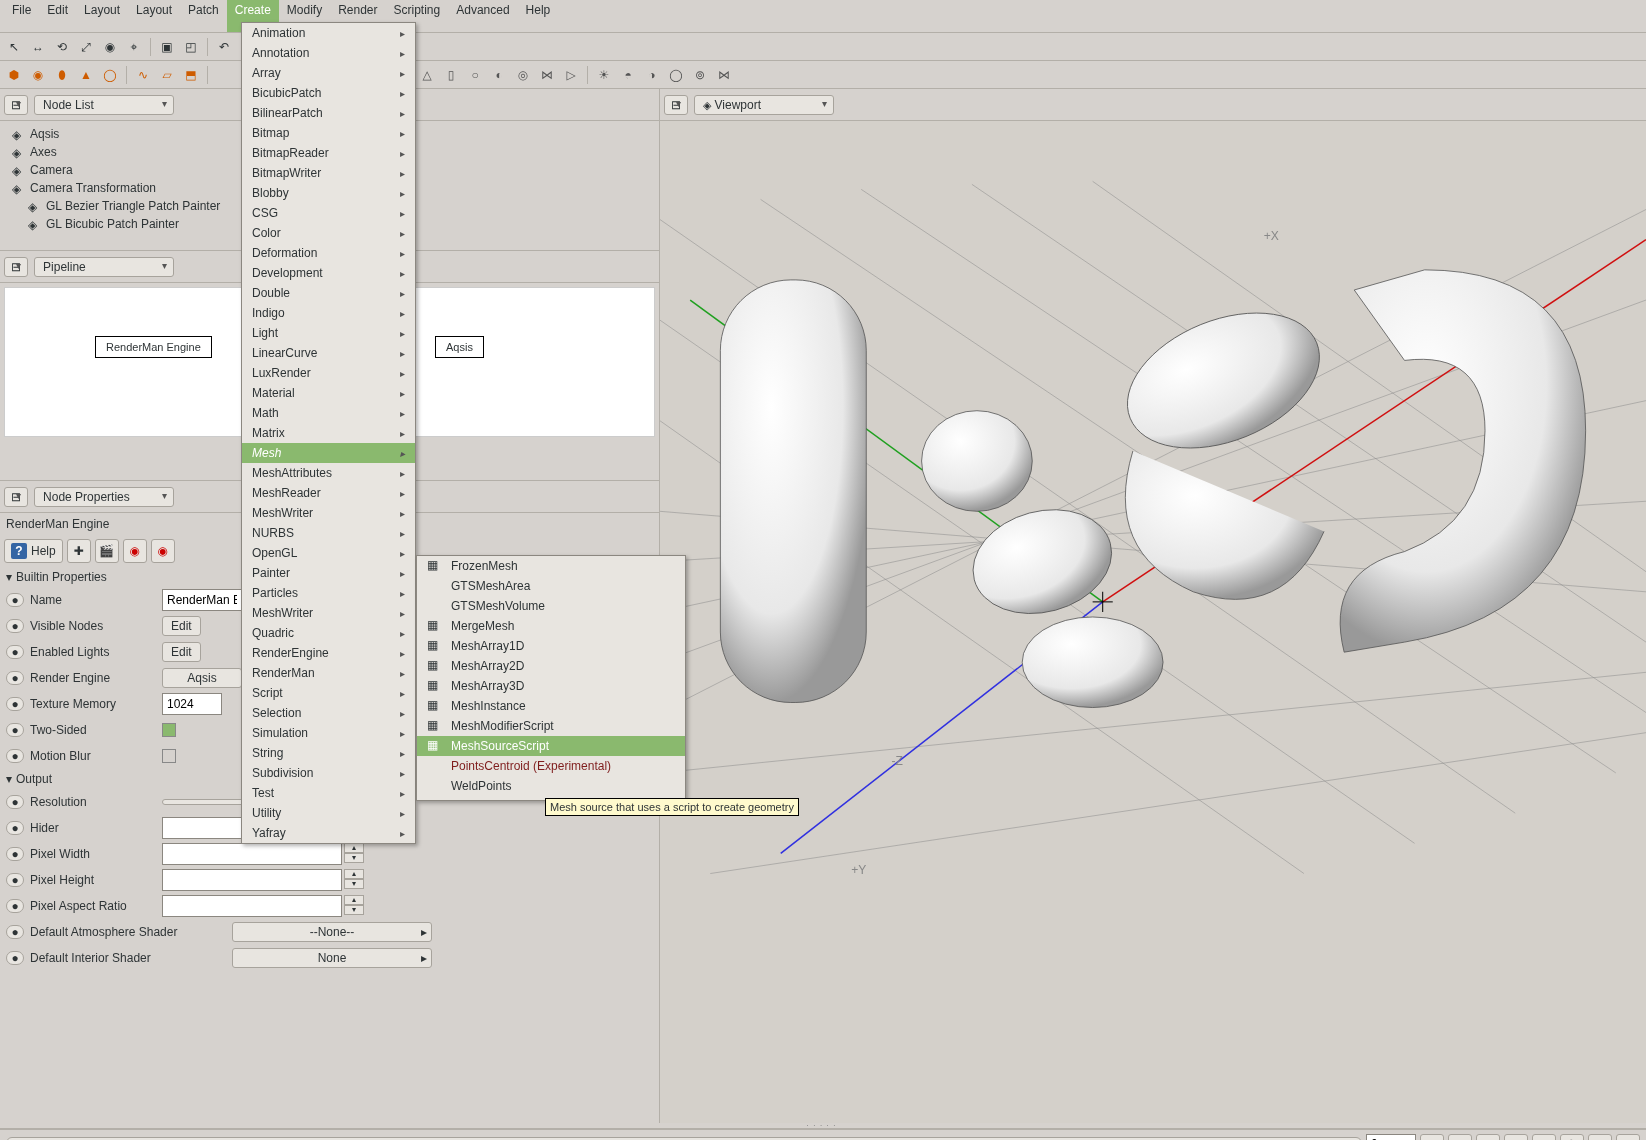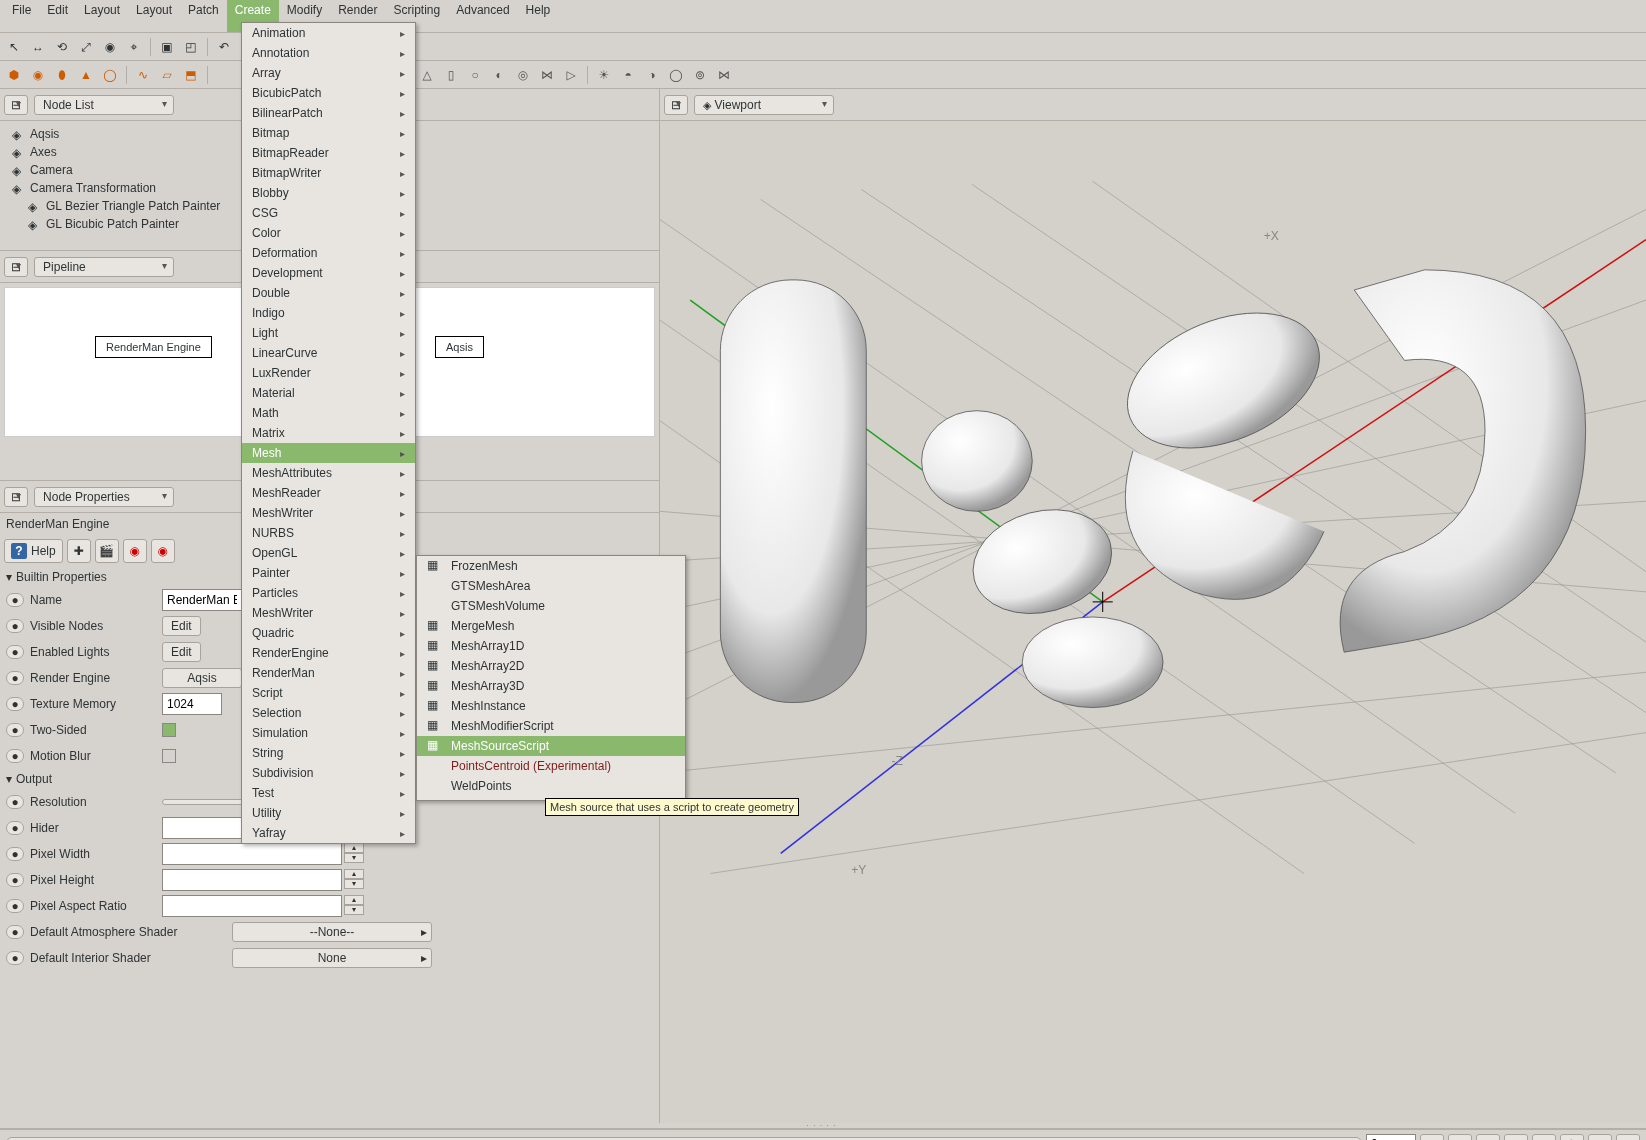--- a/index.html
+++ b/index.html
@@ -54,21 +54,21 @@
   .prop-spinner { display:flex; gap:2px;}
   .spin-btns { display:flex; flex-direction:column;}
   .spin-btn {width:20px;height:10px;background:#E8E5E0;border:1px solid #A7A39C;font-size:8px;line-height:8px;text-align:center;cursor:pointer;}
   .check { width:14px;height:14px; border:1px solid #888;}
   .check.on { background:#8AB96E;}
   
   
   .menu-dropdown { position: absolute; top: 22px; left: 241px; width: 175px; background: #E8E5E0; border: 1px solid #8B8780; box-shadow: 2px 2px 4px rgba(0,0,0,0.3); z-index: 100; }
   .menu-item { padding: 3px 10px 3px 10px; display: flex; align-items:center; justify-content: space-between; cursor:pointer;}
   .menu-item .arrow { font-size:10px; color:#555;}
-  .menu-item.hl { background: #8AB96E; color:#fff;}
+  .menu-item.hl { background: #8AB96E; color:#fff;font-style:italic;}
   .submenu { position: absolute; top: 22px; left: 416px; width: 270px; background: #E8E5E0; border: 1px solid #8B8780; box-shadow: 2px 2px 4px rgba(0,0,0,0.3); z-index: 101; padding-bottom:4px;}
   .sub-item { padding: 3px 10px 3px 34px; display:flex; align-items:center; cursor:pointer; position:relative;}
   .sub-item.hl { background: #8AB96E; color:#fff;}
   .sub-item.blue { color: #7f1d1d;}
   .sub-icon { position:absolute; left:10px; width:16px; height:16px; }
   .tooltip { position:absolute; background:#FFFACD; border:1px solid #000; padding:2px 4px; font-size:11px; z-index:200;}
   
   
   .vp-header { display:flex; align-items:center; gap:6px; padding:4px; border-bottom:1px solid #B3AFA8; height:32px; background:#D6D2CE;}
   .vp-canvas { width:100%; height:calc(100% - 32px); background:#D4D0CA; position:relative; overflow:hidden;}

